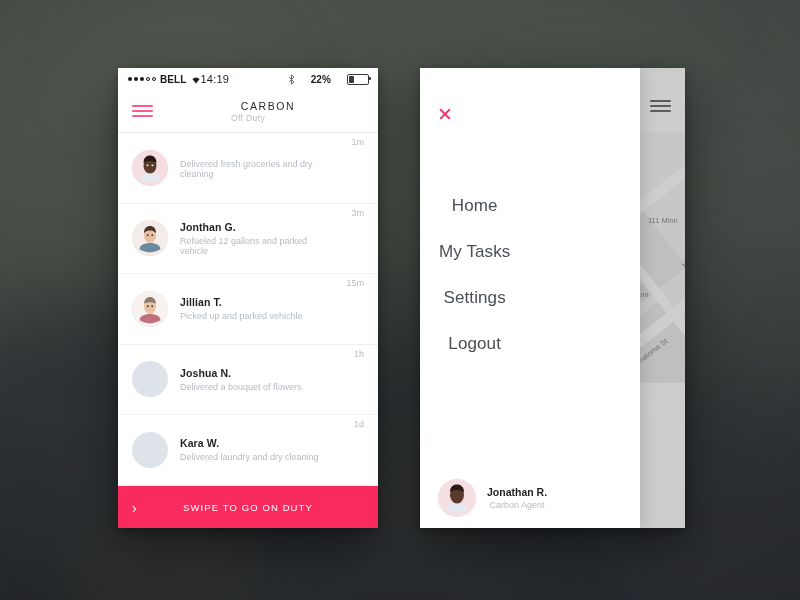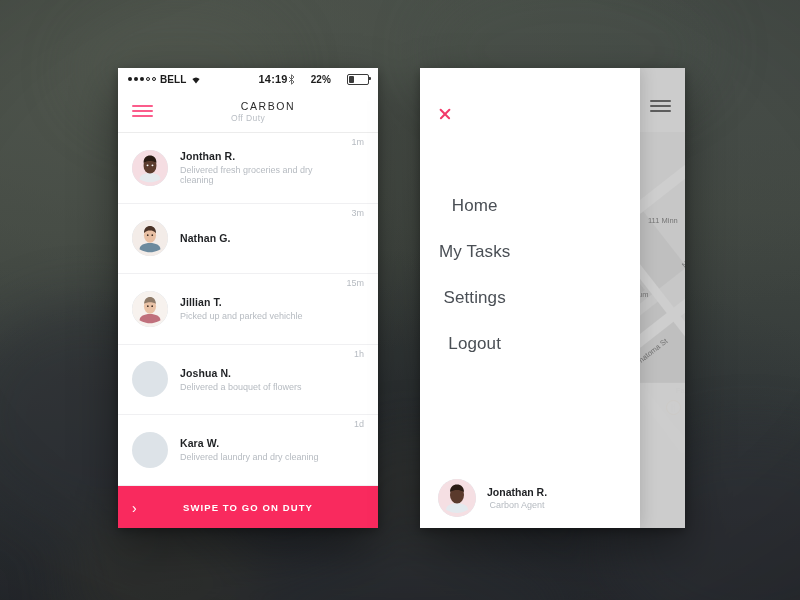--- a/index.html
+++ b/index.html
@@ -47,21 +47,21 @@
     padding:0 9px 0 10px;color:#1c1c1c;font-size:10px;font-weight:bold;
     letter-spacing:.1px;
   }
   .sb-left{display:flex;align-items:center;gap:4px;}
   .dots{display:flex;align-items:center;gap:2px;}
   .dots i{width:4px;height:4px;border-radius:50%;background:#1c1c1c;display:block;}
   .dots i.hollow{background:transparent;border:1px solid #1c1c1c;width:2px;height:2px;}
   .carrier{font-size:10px;font-weight:bold;}
   .wifi{width:10px;height:9px;position:relative;display:inline-block;}
   .wifi svg{position:absolute;left:0;top:0;}
-  .sb-center{flex:1;text-align:right;font-size:11px;font-weight:bold;letter-spacing:.2px;}
+  .sb-center{flex:1;text-align:left;font-size:11px;font-weight:normal;letter-spacing:.2px;}
   .sb-right{display:flex;align-items:center;gap:16px;justify-content:flex-end;}
   .bt{width:7px;height:11px;}
   .pct{font-size:10px;font-weight:bold;}
   .battery{width:20px;height:9px;border:1px solid #3a3a3a;border-radius:2px;position:relative;}
   .battery::after{content:"";position:absolute;right:-3px;top:2.5px;width:2px;height:3px;background:#3a3a3a;border-radius:0 1px 1px 0;}
   .battery .fill{position:absolute;left:1px;top:1px;bottom:1px;width:25%;background:#3a3a3a;border-radius:1px;}
 
   
   .navbar{
     height:42px;border-bottom:1px solid #ececec;
@@ -91,21 +91,21 @@
   .row-desc{font-size:9px;color:#b6bbc1;line-height:10px;margin-top:3px;max-width:152px;}
   .row-time{font-size:9px;color:#b6bbc1;flex:none;margin-left:6px;align-self:flex-start;margin-top:4px;}
 
   
   .swipe{
     height:43px;background:#F92A5E;display:flex;align-items:center;
     position:relative;cursor:pointer;
   }
   .swipe .chev{position:absolute;left:14px;color:#fff;font-size:14px;font-weight:300;line-height:1;}
   .swipe .lbl{
-    flex:1;text-align:center;color:#fff;font-size:9.5px;font-weight:bold;letter-spacing:1.1px;
+    flex:1;text-align:center;color:#fff;font-size:9.5px;font-weight:normal;letter-spacing:1.1px;
   }
 
   
   .map{position:absolute;inset:0;background:#e9e9e9;overflow:hidden;}
   .map .roadbg{position:absolute;inset:0;background:#ededed;}
   .map .blk{position:absolute;background:#e1e1e1;}
   .map .road{position:absolute;background:#f7f7f7;}
   .map .label{
     position:absolute;color:#6e6e6e;font-size:7.5px;white-space:nowrap;
   }
@@ -225,36 +225,36 @@
         <div class="row">
           <div class="avatar"><svg width="36" height="36" viewBox="0 0 38 38">
     <circle cx="19" cy="19" r="19" fill="#f5dde2"></circle>
     <path d="M19 34c-6 0-11-3.2-11-3.2 0-4.4 4.9-6.6 11-6.6s11 2.2 11 6.6c0 0-5 3.2-11 3.2Z" fill="#e5eaee"></path>
     <ellipse cx="19" cy="16.5" rx="6.8" ry="8.4" fill="#5b3b2d"></ellipse>
     <path d="M12.2 13.5c0-5 3-7.6 6.8-7.6s6.8 2.6 6.8 7.6c0 0-3-2-6.8-2s-6.8 2-6.8 2Z" fill="#291b13"></path>
     <circle cx="16.4" cy="16.2" r="1" fill="#fff"></circle>
               <circle cx="21.6" cy="16.2" r="1" fill="#fff"></circle>
             </svg></div>
           <div class="row-body">
-            <div class="row-name">Jonthan R.</div>
             <div class="row-desc">Delivered fresh groceries and dry cleaning</div>
           </div>
           <div class="row-time">1m</div>
         </div>
         <div class="row">
           <div class="avatar"><svg width="36" height="36" viewBox="0 0 38 38">
     <circle cx="19" cy="19" r="19" fill="#f3ece8"></circle>
     <path d="M19 34c-6 0-11-3.2-11-3.2 0-4.4 4.9-6.6 11-6.6s11 2.2 11 6.6c0 0-5 3.2-11 3.2Z" fill="#6c8a9e"></path>
     <ellipse cx="19" cy="16" rx="6.4" ry="8" fill="#e8bfa3"></ellipse>
     <path d="M12.6 14c0-5 2.9-7.6 6.4-7.6S25.4 9 25.4 14c0 0-1.4-3-6.4-3s-6.4 3-6.4 3Z" fill="#4a3328"></path>
     <circle cx="16.6" cy="16" r=".9" fill="#3a2a20"></circle>
               <circle cx="21.4" cy="16" r=".9" fill="#3a2a20"></circle>
             </svg></div>
           <div class="row-body">
-            <div class="row-name">Nathan G.</div>
+            <div class="row-name">Jonthan G.</div>
+            <div class="row-desc">Refueled 12 gallons and parked vehicle</div>
           </div>
           <div class="row-time">3m</div>
         </div>
         <div class="row">
           <div class="avatar"><svg width="36" height="36" viewBox="0 0 38 38">
     <circle cx="19" cy="19" r="19" fill="#f7f2ee"></circle>
     <path d="M19 34c-6 0-11-3.2-11-3.2 0-4.4 4.9-6.6 11-6.6s11 2.2 11 6.6c0 0-5 3.2-11 3.2Z" fill="#c0707c"></path>
     <ellipse cx="19" cy="16" rx="6.4" ry="8" fill="#e9c2a6"></ellipse>
     <path d="M12.8 13.6c0-4.7 2.8-7.2 6.2-7.2s6.2 2.5 6.2 7.2c0 0-2.6-1.6-6.2-1.6s-6.2 1.6-6.2 1.6Z" fill="#8e7a68"></path>
     <circle cx="16.7" cy="16" r=".9" fill="#3a2a20"></circle>

